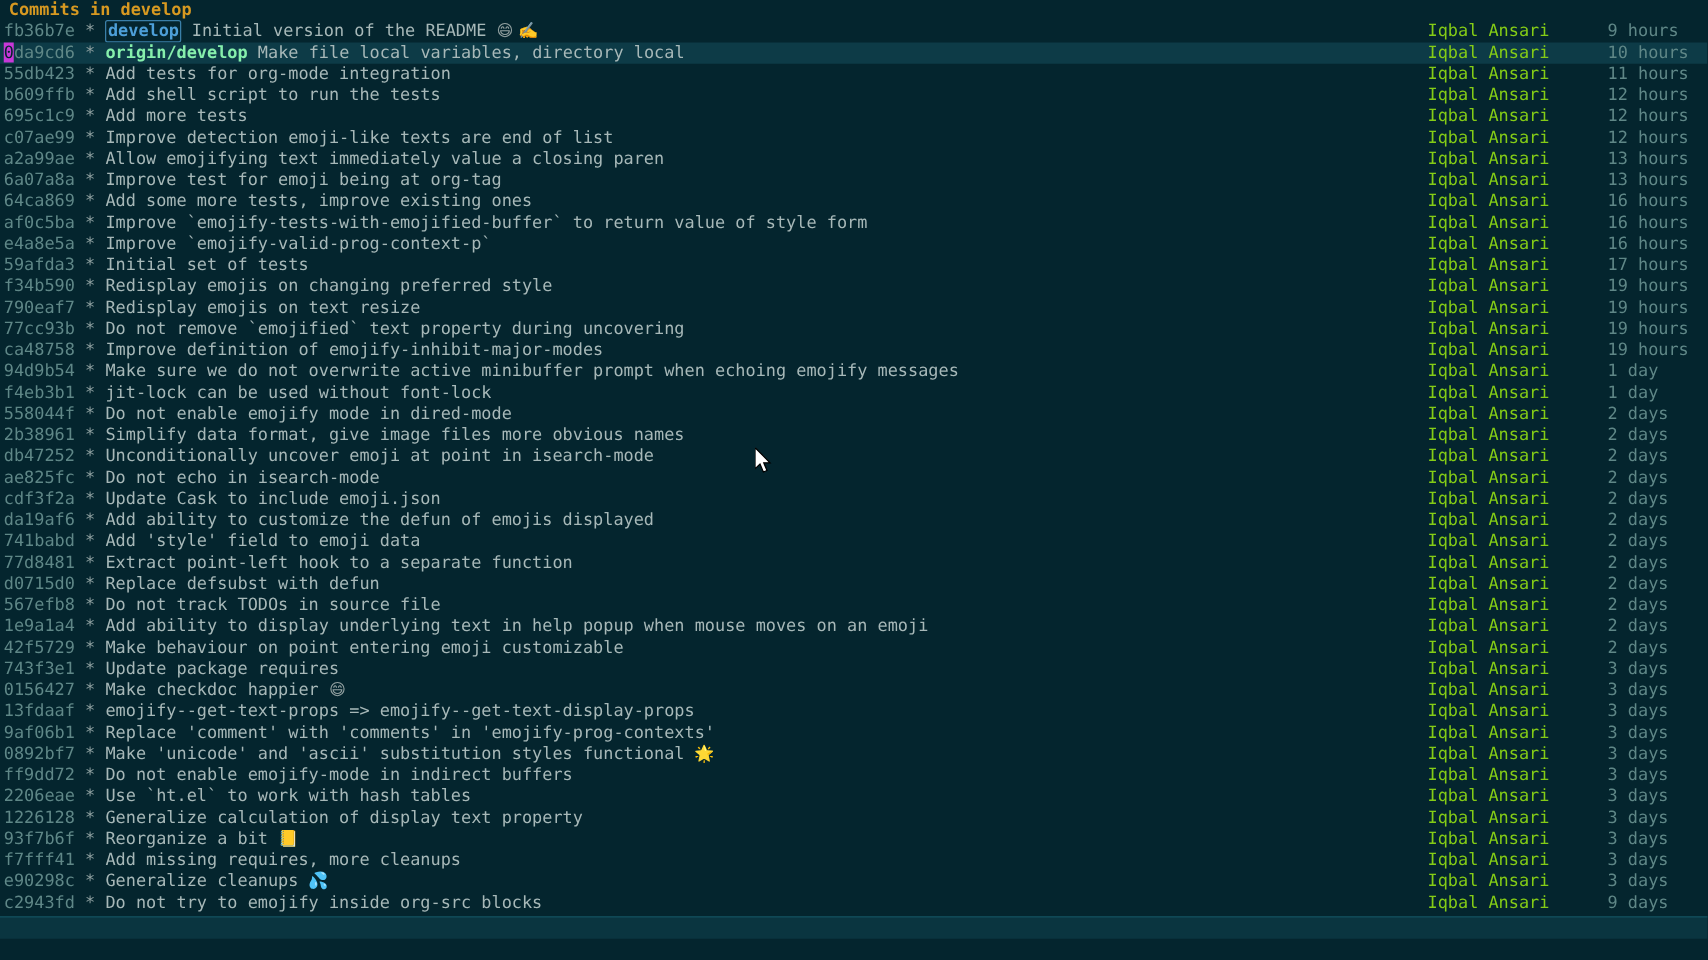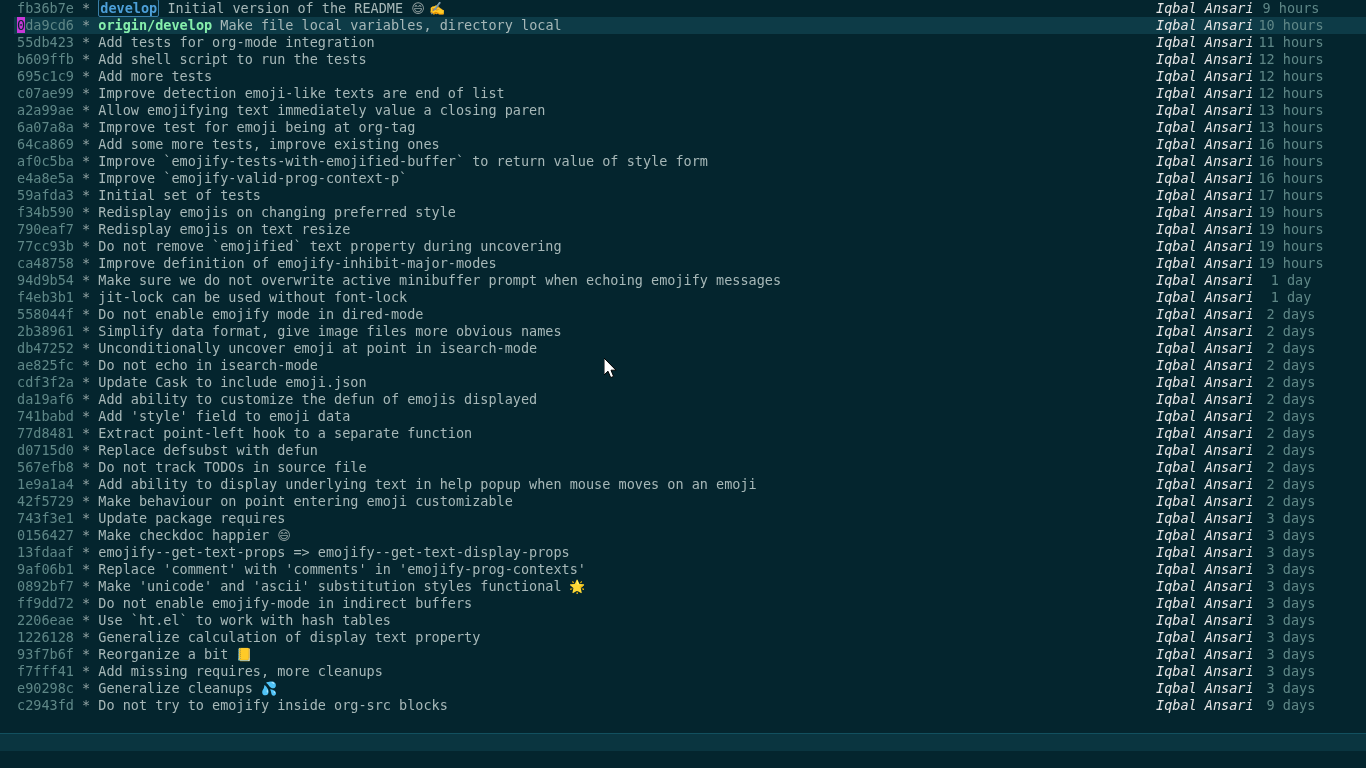--- a/index.html
+++ b/index.html
@@ -41,49 +41,47 @@
     font-weight: bold;
     white-space: pre;
   }
 
   .row {
     position: relative;
     height: 17px;
     line-height: 17px;
     white-space: pre;
     padding-left: 3px;
-    margin-left: 14px;
   }
   .row.sel {
     background: #0d3b47;
   }
 
   .hash {
     color: #5f8787;
   }
   .graph {
     color: #8fa1a1;
   }
   .msg {
     color: #a7b8b8;
   }
   .author {
     position: absolute;
     left: 1142px;
     top: 0;
-    color: #e5e5e5;
-    white-space: pre;
-    font-style: italic;
+    color: #84cc16;
+    white-space: pre;
   }
   .age {
     position: absolute;
-    left: 1241px;
+    left: 1286px;
     top: 0;
     width: 72px;
-    text-align: center;
+    text-align: left;
     color: #5f8787;
     white-space: pre;
   }
 
   .branch-local {
     color: #4d9fd8;
     font-weight: bold;
     border: 1px solid #3a7fa8;
     border-radius: 2px;
     padding: 0 1px;
@@ -135,20 +133,21 @@
     position: absolute;
     pointer-events: none;
   }
 </style>
 </head>
 <body>
 
 <div id="app">
 
   <div id="buffer">
+    <div class="section-head">Commits in develop</div>
     <div id="commit-list">
         <div class="row"><span class="hash">fb36b7e</span> <span class="graph">*</span> <span class="branch-local">develop</span> <span class="msg">Initial version of the README</span> <span class="emoji">😄 ✍️</span><span class="author">Iqbal Ansari</span><span class="age">9 hours</span></div>
         <div class="row sel"><span class="hash"><span class="cursor-char">0</span>da9cd6</span> <span class="graph">*</span> <span class="branch-remote">origin/develop</span> <span class="msg">Make file local variables, directory local</span><span class="author">Iqbal Ansari</span><span class="age">10 hours</span></div>
         <div class="row"><span class="hash">55db423</span> <span class="graph">*</span> <span class="msg">Add tests for org-mode integration</span><span class="author">Iqbal Ansari</span><span class="age">11 hours</span></div>
         <div class="row"><span class="hash">b609ffb</span> <span class="graph">*</span> <span class="msg">Add shell script to run the tests</span><span class="author">Iqbal Ansari</span><span class="age">12 hours</span></div>
         <div class="row"><span class="hash">695c1c9</span> <span class="graph">*</span> <span class="msg">Add more tests</span><span class="author">Iqbal Ansari</span><span class="age">12 hours</span></div>
         <div class="row"><span class="hash">c07ae99</span> <span class="graph">*</span> <span class="msg">Improve detection emoji-like texts are end of list</span><span class="author">Iqbal Ansari</span><span class="age">12 hours</span></div>
         <div class="row"><span class="hash">a2a99ae</span> <span class="graph">*</span> <span class="msg">Allow emojifying text immediately value a closing paren</span><span class="author">Iqbal Ansari</span><span class="age">13 hours</span></div>
         <div class="row"><span class="hash">6a07a8a</span> <span class="graph">*</span> <span class="msg">Improve test for emoji being at org-tag</span><span class="author">Iqbal Ansari</span><span class="age">13 hours</span></div>
         <div class="row"><span class="hash">64ca869</span> <span class="graph">*</span> <span class="msg">Add some more tests, improve existing ones</span><span class="author">Iqbal Ansari</span><span class="age">16 hours</span></div>

